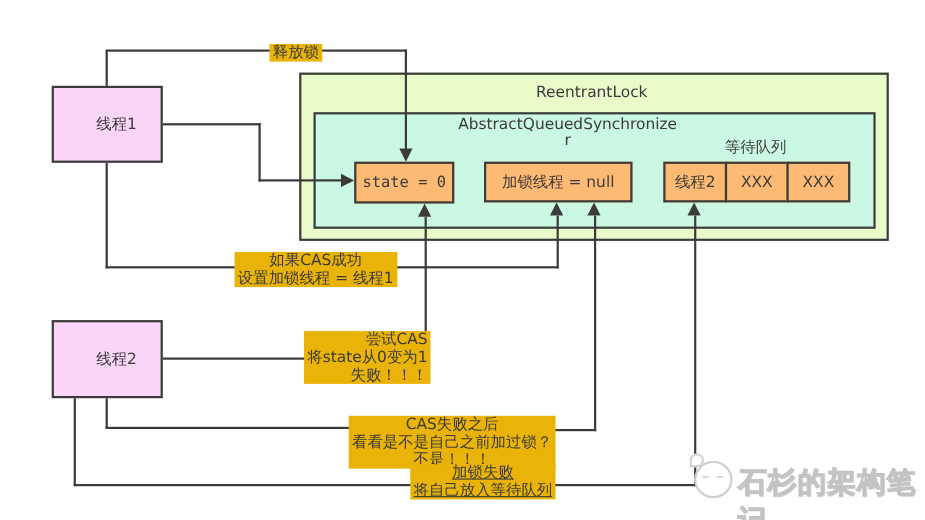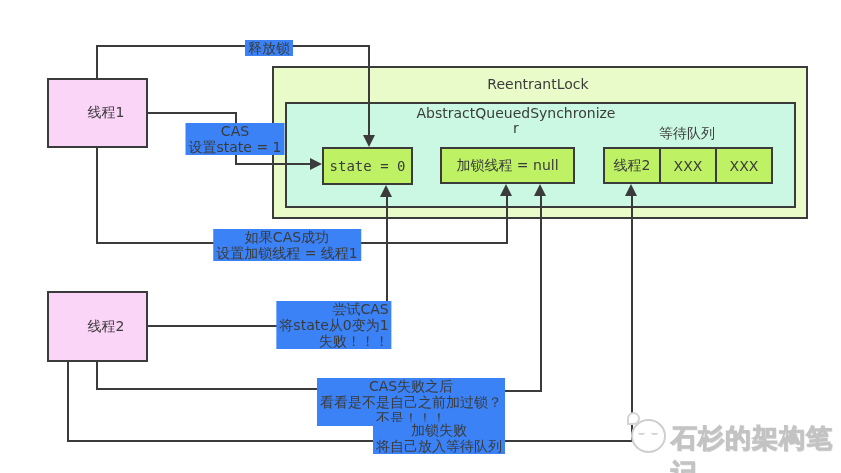--- a/index.html
+++ b/index.html
@@ -18,40 +18,40 @@
   .thread1 { top:78px; }
   .thread2 { top:291px; height:71px; }
   .reentrant { left:272px; top:66px; width:536px; height:153px; background:#eafbca; }
   .aqs { left:285px; top:102px; width:511px; height:106px; background:#cbf8e2; }
   .title { position:absolute; text-align:center; }
   .reentrant-title { left:272px; top:76px; width:532px; }
   .aqs-title-1 { left:285px; top:105px; width:462px; }
   .aqs-title-2 { left:285px; top:120px; width:462px; }
   .queue-title { left:603px; top:125px; width:168px; }
   .cell {
-    background:#bef264; display:flex; align-items:center; justify-content:center;
+    background:#fdba74; display:flex; align-items:center; justify-content:center;
   }
   .statebox { left:322px; top:147px; width:91px; height:38px; font-family:"DejaVu Sans Mono","Liberation Mono",monospace; }
   .ownerbox { left:440px; top:147px; width:135px; height:37px; }
   .qcell { top:147px; width:58px; height:37px; }
   .qcell1 { left:603px; }
   .qcell2 { left:659px; }
   .qcell3 { left:715px; }
   
   .ln { position:absolute; background:#3b3b3b; }
   .h { height:2px; }
   .v { width:2px; }
   .arr { position:absolute; width:0; height:0; }
   .arr-down  { border-left:6px solid transparent; border-right:6px solid transparent; border-top:12px solid #3b3b3b; }
   .arr-up    { border-left:6px solid transparent; border-right:6px solid transparent; border-bottom:12px solid #3b3b3b; }
   .arr-right { border-top:6px solid transparent; border-bottom:6px solid transparent; border-left:12px solid #3b3b3b; }
   
   .note {
     position:absolute; transform:translateX(-50%);
-    text-align:center; line-height:16px; background:#3b82f6;
+    text-align:center; line-height:16px; background:#eab308;
     padding:0 3px; white-space:nowrap; z-index:5;
   }
   
   .wm-logo {
     position:absolute; left:631px; top:419px; width:35px; height:34px;
     border:2px solid #cfcfcf; border-radius:50%; background:#fff; z-index:6;
   }
   .wm-logo .ear {
     position:absolute; left:-6px; top:-9px; width:13px; height:13px;
     border:2px solid #d4d4d4; border-radius:50% 50% 50% 0; background:#fff;
@@ -123,43 +123,39 @@
   <div class="ln v" style="left:67px;top:362px;height:80px;"></div>
   <div class="ln h" style="left:67px;top:440px;width:311px;"></div>
   <div class="ln h" style="left:500px;top:440px;width:133px;"></div>
   <div class="ln v" style="left:631px;top:196px;height:246px;"></div>
   <div class="arr arr-up" style="left:625px;top:184px;"></div>
 
   <div class="note" style="left:269px;top:40px;">
     <div>释放锁</div>
   </div>
 
-  <div class="note" style="left:235px;top:123px;">
-    <div>CAS</div>
-    <div>设置state = 1</div>
-  </div>
 
   <div class="note" style="left:287px;top:229px;">
     <div>如果CAS成功</div>
     <div>设置加锁线程 = 线程1</div>
   </div>
 
   <div class="note" style="left:334px;top:301px;text-align:right;">
     <div>尝试CAS</div>
     <div>将state从0变为1</div>
     <div>失败！！！</div>
   </div>
 
   <div class="note" style="left:411px;top:378px;">
     <div>CAS失败之后</div>
     <div>看看是不是自己之前加过锁？</div>
     <div>不是！！！</div>
   </div>
 
-  <div class="note" style="left:439px;top:422px;">
+  <div class="note" style="left:439px;top:422px;text-decoration:underline;">
     <div>加锁失败</div>
     <div>将自己放入等待队列</div>
   </div>
 
   <div class="wm-logo">
     <div class="ear"></div>
     <div class="eye eye-l"></div>
     <div class="eye eye-r"></div>
   </div>
   <div class="wm-text">石杉的架构笔记</div>

